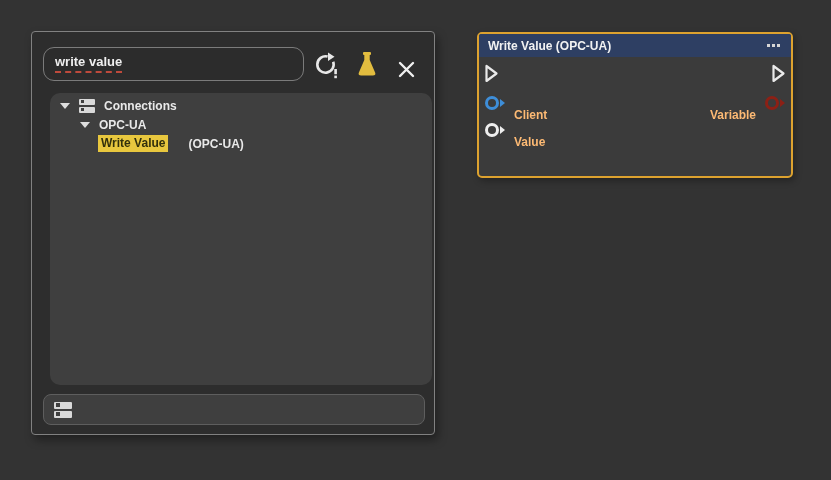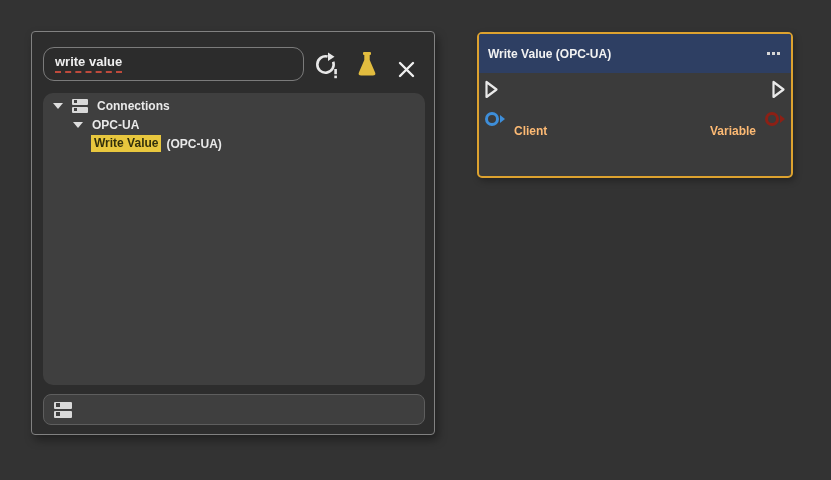--- a/index.html
+++ b/index.html
@@ -32,61 +32,61 @@
   }
   .icon-btn{
     position:absolute;width:28px;height:28px;background:none;border:none;padding:0;
     display:flex;align-items:center;justify-content:center;cursor:pointer;
   }
   .btn-refresh{left:280px;top:19px;}
   .btn-flask{left:321px;top:18px;}
   .btn-close{left:360px;top:23px;}
   
   .tree{
-    position:absolute;left:11px;top:61px;width:382px;height:292px;
+    position:absolute;left:18px;top:61px;width:382px;height:292px;
     background:var(--tree-bg,#3f3f3f);border-radius:10px;
     padding-top:3px;box-sizing:border-box;
   }
   .tree-row{display:flex;align-items:center;height:19px;font-size:12px;font-weight:700;color:#e9e9e9;cursor:pointer;}
   .lvl0{padding-left:10px;}
   .lvl1{padding-left:30px;align-items:center;}
   .lvl2{padding-left:48px;}
   .caret{
     width:0;height:0;border-left:5px solid transparent;border-right:5px solid transparent;
     border-top:6px solid #dedede;margin-right:9px;flex:none;
   }
   .dns-icon{display:inline-flex;flex-direction:column;gap:2px;margin-right:9px;flex:none;}
   .dns-icon .bar{width:16px;height:6px;background:#d9d9d9;border-radius:1px;position:relative;}
   .dns-icon .bar::before{content:"";position:absolute;left:2px;top:1.5px;width:3px;height:3px;background:var(--tree-bg,#3f3f3f);}
   .hl{
     background:var(--highlight-bg,#e8c73e);color:var(--highlight-text,#32300c);
     padding:1px 3px;line-height:1.2;
   }
-  .suffix{margin-left:5px;}
+  .suffix{margin-left:20px;}
   
   .bottom-bar{
     position:absolute;left:11px;top:362px;width:382px;height:31px;
     background:var(--tree-bg,#3f3f3f);border:1px solid var(--bar-border,#5e5e5e);
     border-radius:8px;display:flex;align-items:center;padding:0 10px;box-sizing:border-box;cursor:pointer;
   }
   .bottom-bar .dns-icon{margin-right:0;}
   .bottom-bar .dns-icon .bar{width:18px;height:7px;}
   .bottom-bar .dns-icon .bar::before{width:4px;height:4px;top:1.5px;}
   
   #node{
     position:absolute;left:477px;top:32px;width:316px;height:146px;
     background:var(--node-bg,#3b3b3b);
     border:2px solid var(--node-border,#dda22f);
     border-radius:5px;box-sizing:border-box;
     box-shadow:2px 3px 7px rgba(0,0,0,.3);
   }
   .node-header{
     height:23px;background:var(--node-header,#2e3f63);
     display:flex;align-items:center;justify-content:space-between;
-    padding:8px 9px;border-radius:2px 2px 0 0;cursor:move;gap:8px;
+    padding:0 9px;border-radius:2px 2px 0 0;cursor:move;gap:8px;
   }
   .node-title{font-size:12px;font-weight:700;color:#f2f2f2;}
   .menu{display:flex;align-items:center;cursor:pointer;padding:2px;}
   .dots{display:flex;gap:2px;}
   .dots i{width:3px;height:3px;background:#d6d6d6;display:block;}
   .row{display:flex;align-items:center;justify-content:space-between;}
   .row.exec{height:32px;padding:0 5px;}
   .row.ports{height:27px;padding:0 6px;}
   .pgroup{display:flex;align-items:center;}
   .plabel{font-size:12px;font-weight:700;color:#fdba74;white-space:nowrap;margin-top:24px;}
@@ -210,17 +210,26 @@
         <div class="pgroup right">
           <span class="plabel">Variable</span>
           <span class="port c-success">
               <span class="ring"></span>
               <span class="tip"></span>
             </span>
         </div>
       </div>
 
 
+      <div class="row ports">
+        <div class="pgroup left">
+          <span class="port c-value">
+              <span class="ring"></span>
+              <span class="tip"></span>
+            </span>
+          <span class="plabel">Value</span>
+        </div>
+      </div>
 
     </div>
   </section>
 
 </div>
 
 </body></html>

